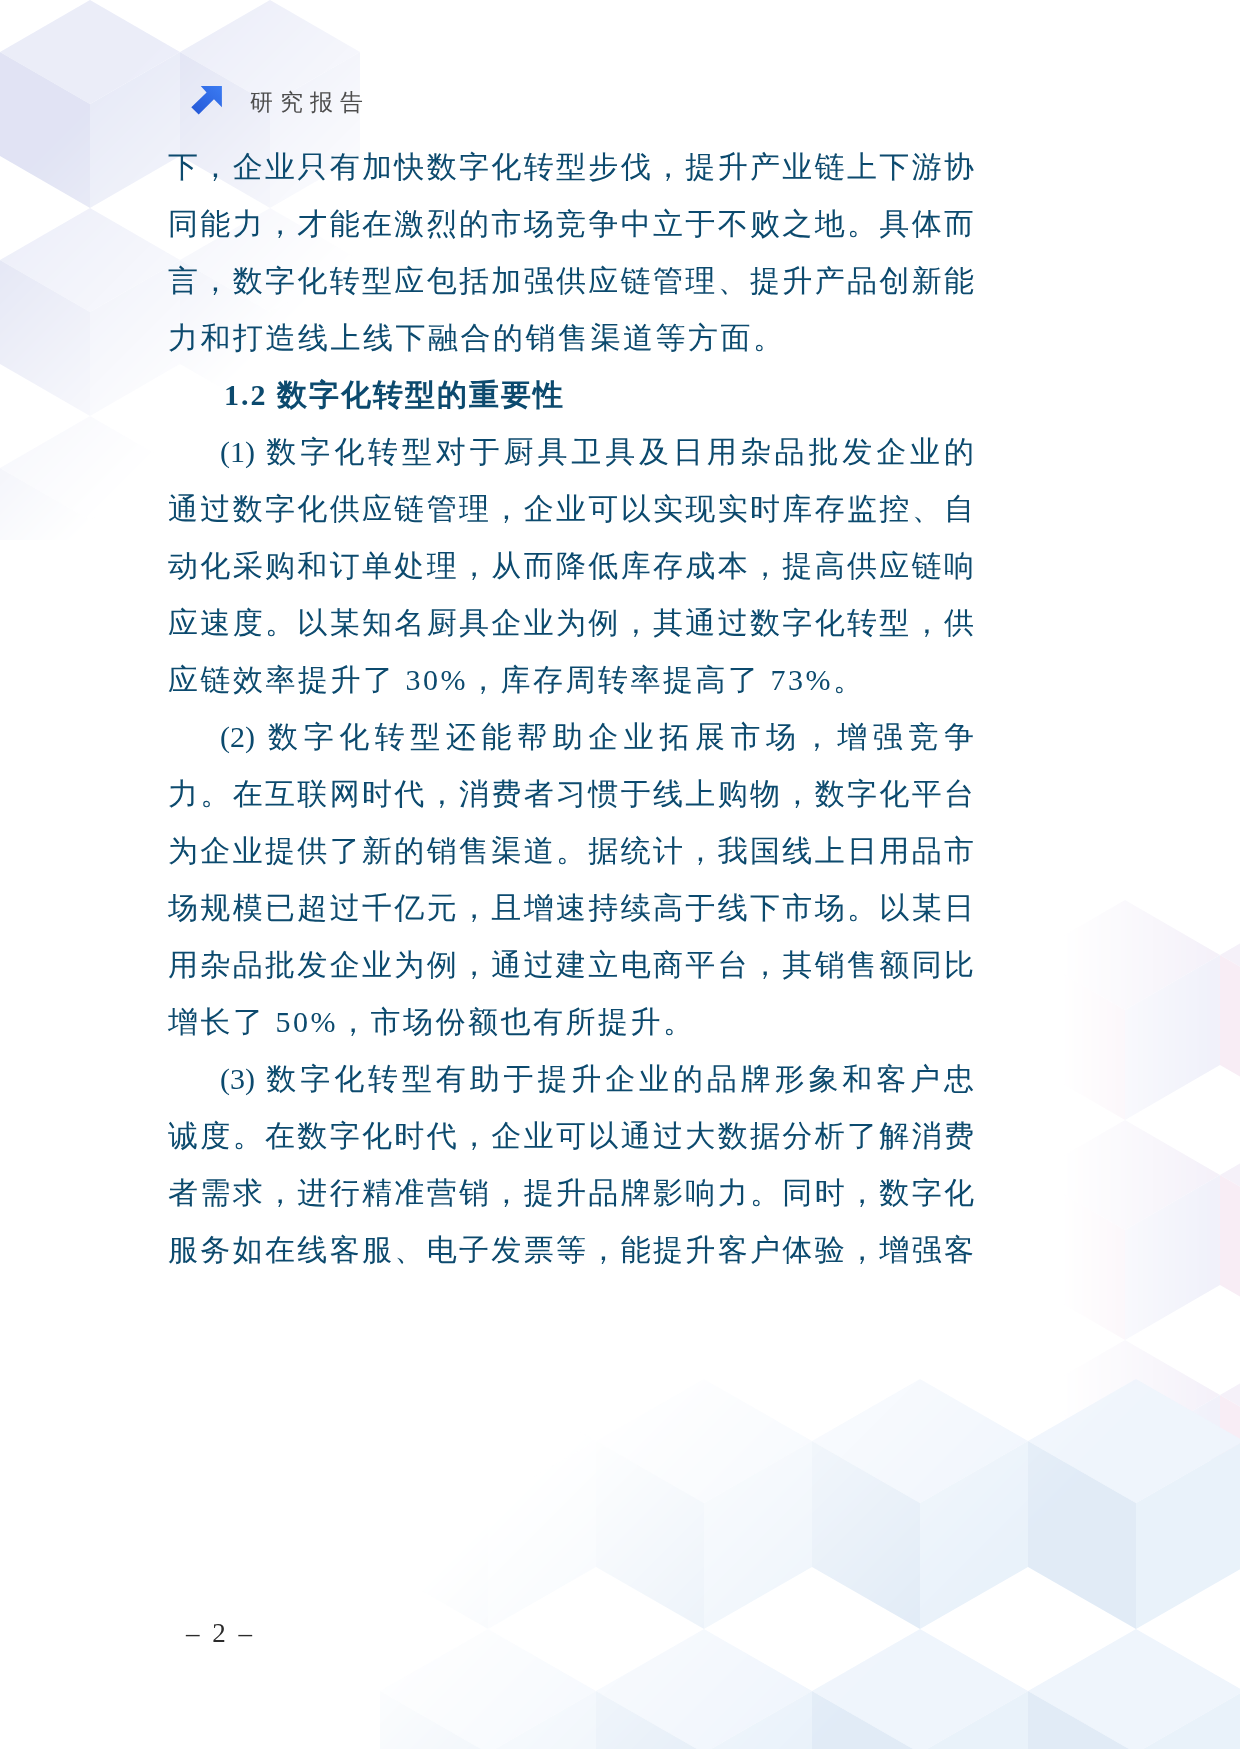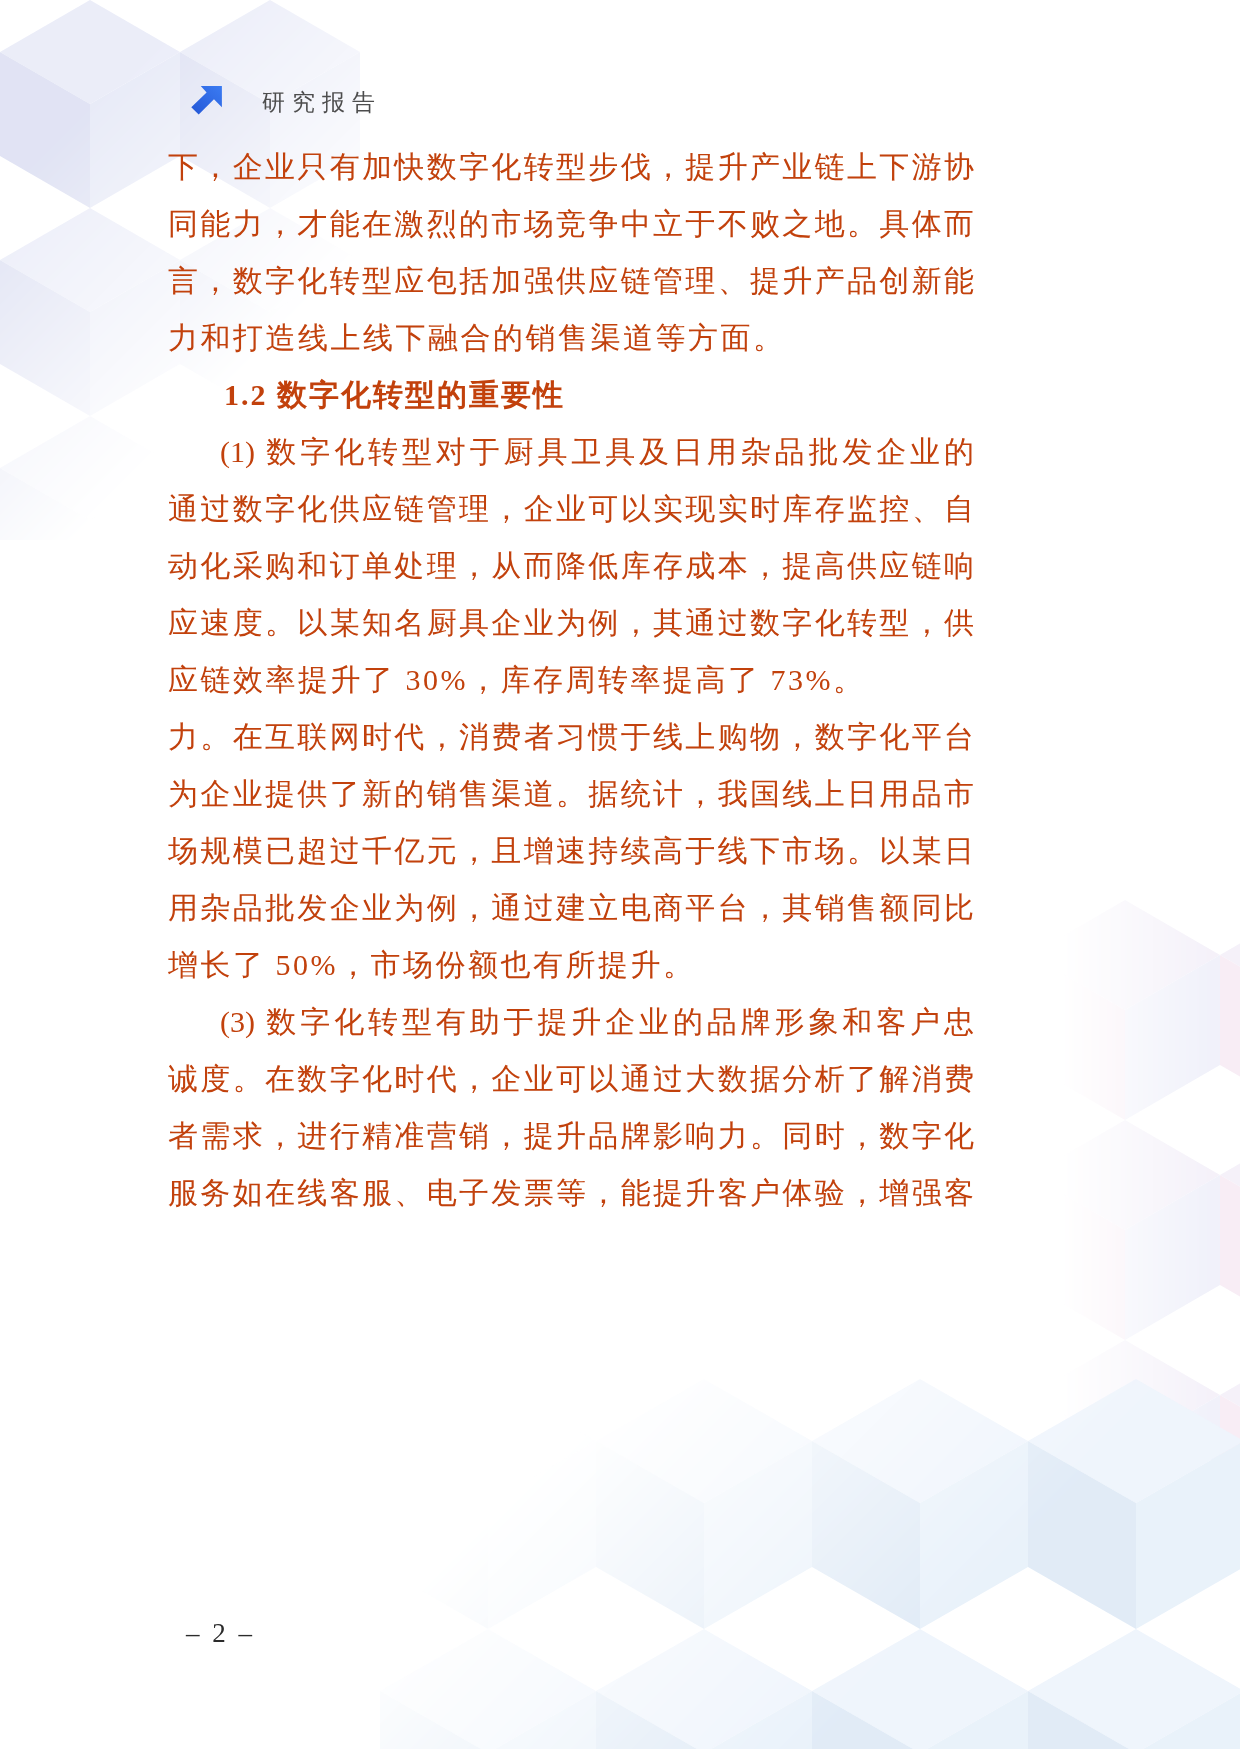--- a/index.html
+++ b/index.html
@@ -24,27 +24,27 @@
   }
   .deco-bottom{
     right:0;bottom:0;
     -webkit-mask-image:linear-gradient(315deg,rgba(0,0,0,.95) 35%,rgba(0,0,0,0) 80%);
     mask-image:linear-gradient(315deg,rgba(0,0,0,.95) 35%,rgba(0,0,0,0) 80%);
   }
   
   .header{position:absolute;left:186px;top:84px;height:38px;display:flex;align-items:center;}
   .logo{width:38px;height:38px;display:block;}
   .brand{
-    margin-left:38px;
+    margin-left:26px;
     font-size:23px;color:#4d4d4d;letter-spacing:7px;line-height:38px;
   }
   
   .text-body{
     position:absolute;left:168px;top:138px;width:806px;
-    font-size:30px;color:#c2410c;
+    font-size:30px;color:#0c4a6e;
   }
   .line{height:57px;line-height:57px;white-space:nowrap;}
   .line.full{white-space:normal;text-align:justify;text-align-last:justify;}
   .line.full-indent{white-space:normal;text-align:justify;text-align-last:justify;text-indent:52px;}
   .line.end{letter-spacing:2.5px;}
   .line.heading{font-weight:700;text-indent:56px;letter-spacing:2px;}
   
   .footer{
     position:absolute;left:186px;top:1618px;
     font-size:27px;color:#2b2b2b;letter-spacing:3px;
@@ -111,20 +111,21 @@
       <div class="line full">下，企业只有加快数字化转型步伐，提升产业链上下游协</div>
       <div class="line full">同能力，才能在激烈的市场竞争中立于不败之地。具体而</div>
       <div class="line full">言，数字化转型应包括加强供应链管理、提升产品创新能</div>
       <div class="line end">力和打造线上线下融合的销售渠道等方面。</div>
       <div class="line heading">1.2 数字化转型的重要性</div>
       <div class="line full-indent">(1) 数字化转型对于厨具卫具及日用杂品批发企业的</div>
       <div class="line full">通过数字化供应链管理，企业可以实现实时库存监控、自</div>
       <div class="line full">动化采购和订单处理，从而降低库存成本，提高供应链响</div>
       <div class="line full">应速度。以某知名厨具企业为例，其通过数字化转型，供</div>
       <div class="line end">应链效率提升了 30%，库存周转率提高了 73%。</div>
+      <div class="line full-indent">(2) 数字化转型还能帮助企业拓展市场，增强竞争</div>
       <div class="line full">力。在互联网时代，消费者习惯于线上购物，数字化平台</div>
       <div class="line full">为企业提供了新的销售渠道。据统计，我国线上日用品市</div>
       <div class="line full">场规模已超过千亿元，且增速持续高于线下市场。以某日</div>
       <div class="line full">用杂品批发企业为例，通过建立电商平台，其销售额同比</div>
       <div class="line end">增长了 50%，市场份额也有所提升。</div>
       <div class="line full-indent">(3) 数字化转型有助于提升企业的品牌形象和客户忠</div>
       <div class="line full">诚度。在数字化时代，企业可以通过大数据分析了解消费</div>
       <div class="line full">者需求，进行精准营销，提升品牌影响力。同时，数字化</div>
       <div class="line full">服务如在线客服、电子发票等，能提升客户体验，增强客</div>
     </div>

